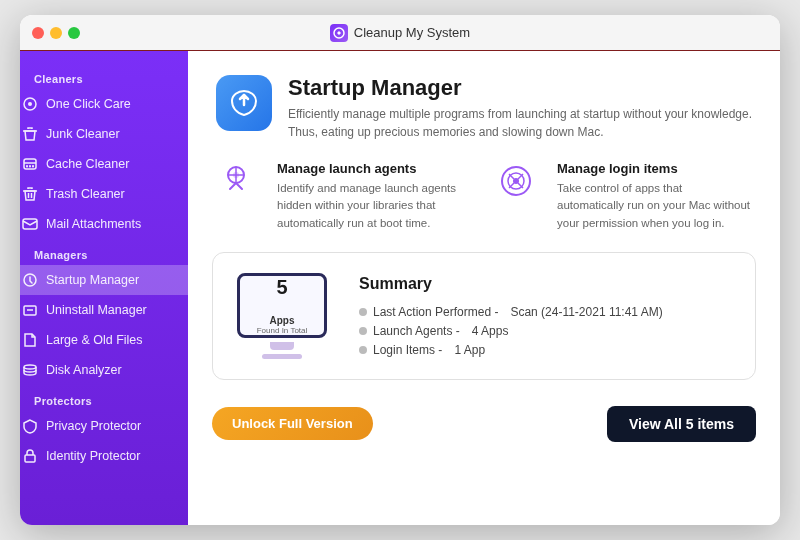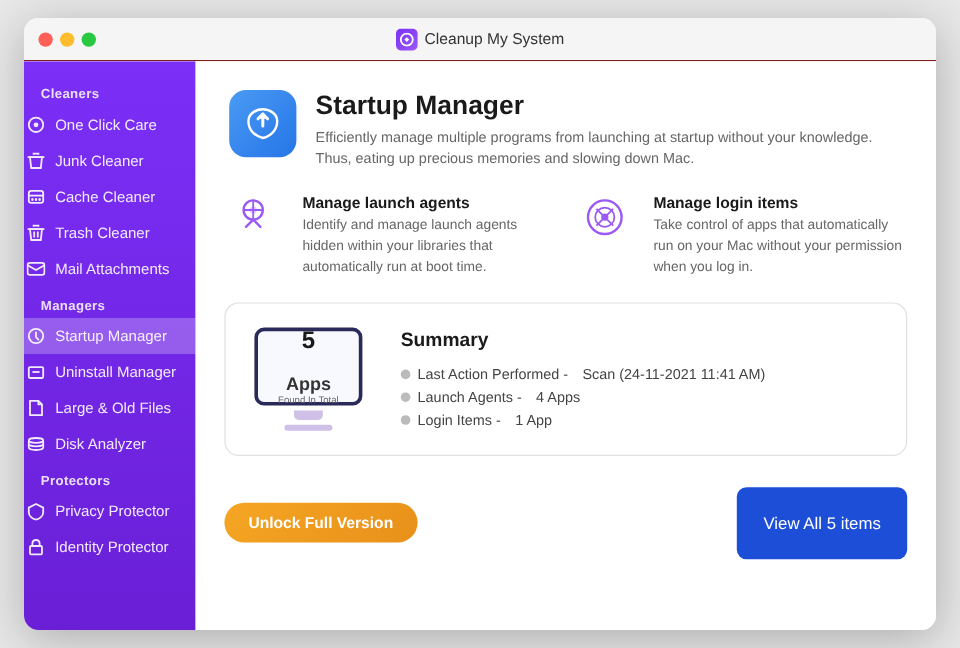--- a/index.html
+++ b/index.html
@@ -66,21 +66,21 @@
       justify-content: center;
       color: white;
       font-size: 10px;
     }
     .content {
       display: flex;
       flex: 1;
       overflow: hidden;
     }
     .sidebar {
-      width: 143px;
+      width: 168px;
       background: linear-gradient(180deg, #7b2ff7 0%, #6a1fd6 100%);
       padding: 12px 0;
       flex-shrink: 0;
       overflow-y: auto;
     }
     .sidebar-section-label {
       font-size: 11px;
       font-weight: 700;
       color: rgba(255,255,255,0.85);
       padding: 10px 14px 4px;
@@ -237,27 +237,27 @@
       background: linear-gradient(135deg, #f5a623, #e8901a);
       color: white;
       border: none;
       border-radius: 20px;
       padding: 9px 20px;
       font-size: 13px;
       font-weight: 600;
       cursor: pointer;
     }
     .view-btn {
-      background: #1d4ed8;
+      background: #0f172a;
       color: white;
       border: none;
       border-radius: 8px;
-      padding: 22px 22px;
+      padding: 10px 22px;
       font-size: 14px;
-      font-weight: 400;
+      font-weight: 700;
       cursor: pointer;
     }
   </style>
 </head>
 <body>
 
 <div class="window">
 
   <div class="title-bar">
     <div class="window-controls">
@@ -425,21 +425,21 @@
             <div class="feature-desc">Take control of apps that automatically run on your Mac without your permission when you log in.</div>
           </div>
         </div>
       </div>
 
       <div class="summary-card">
         <div class="summary-visual">
           <div class="monitor-body">
             <div style="text-align:center;">
               <div style="font-size:20px; font-weight:800; color:#1a1a1a;">5</div>
-              <div style="font-size:15px; font-weight:700; color:#333;margin-top:16px;">Apps</div>
+              <div style="font-size:10px; font-weight:700; color:#333;margin-top:16px;">Apps</div>
               <div style="font-size:8px; color:#666;">Found In Total</div>
             </div>
           </div>
           <div class="monitor-stand"></div>
           <div class="monitor-base"></div>
         </div>
 
         <div class="summary-content">
           <div class="summary-title">Summary</div>
           <div style="display:flex; flex-direction:column; gap:5px;">

